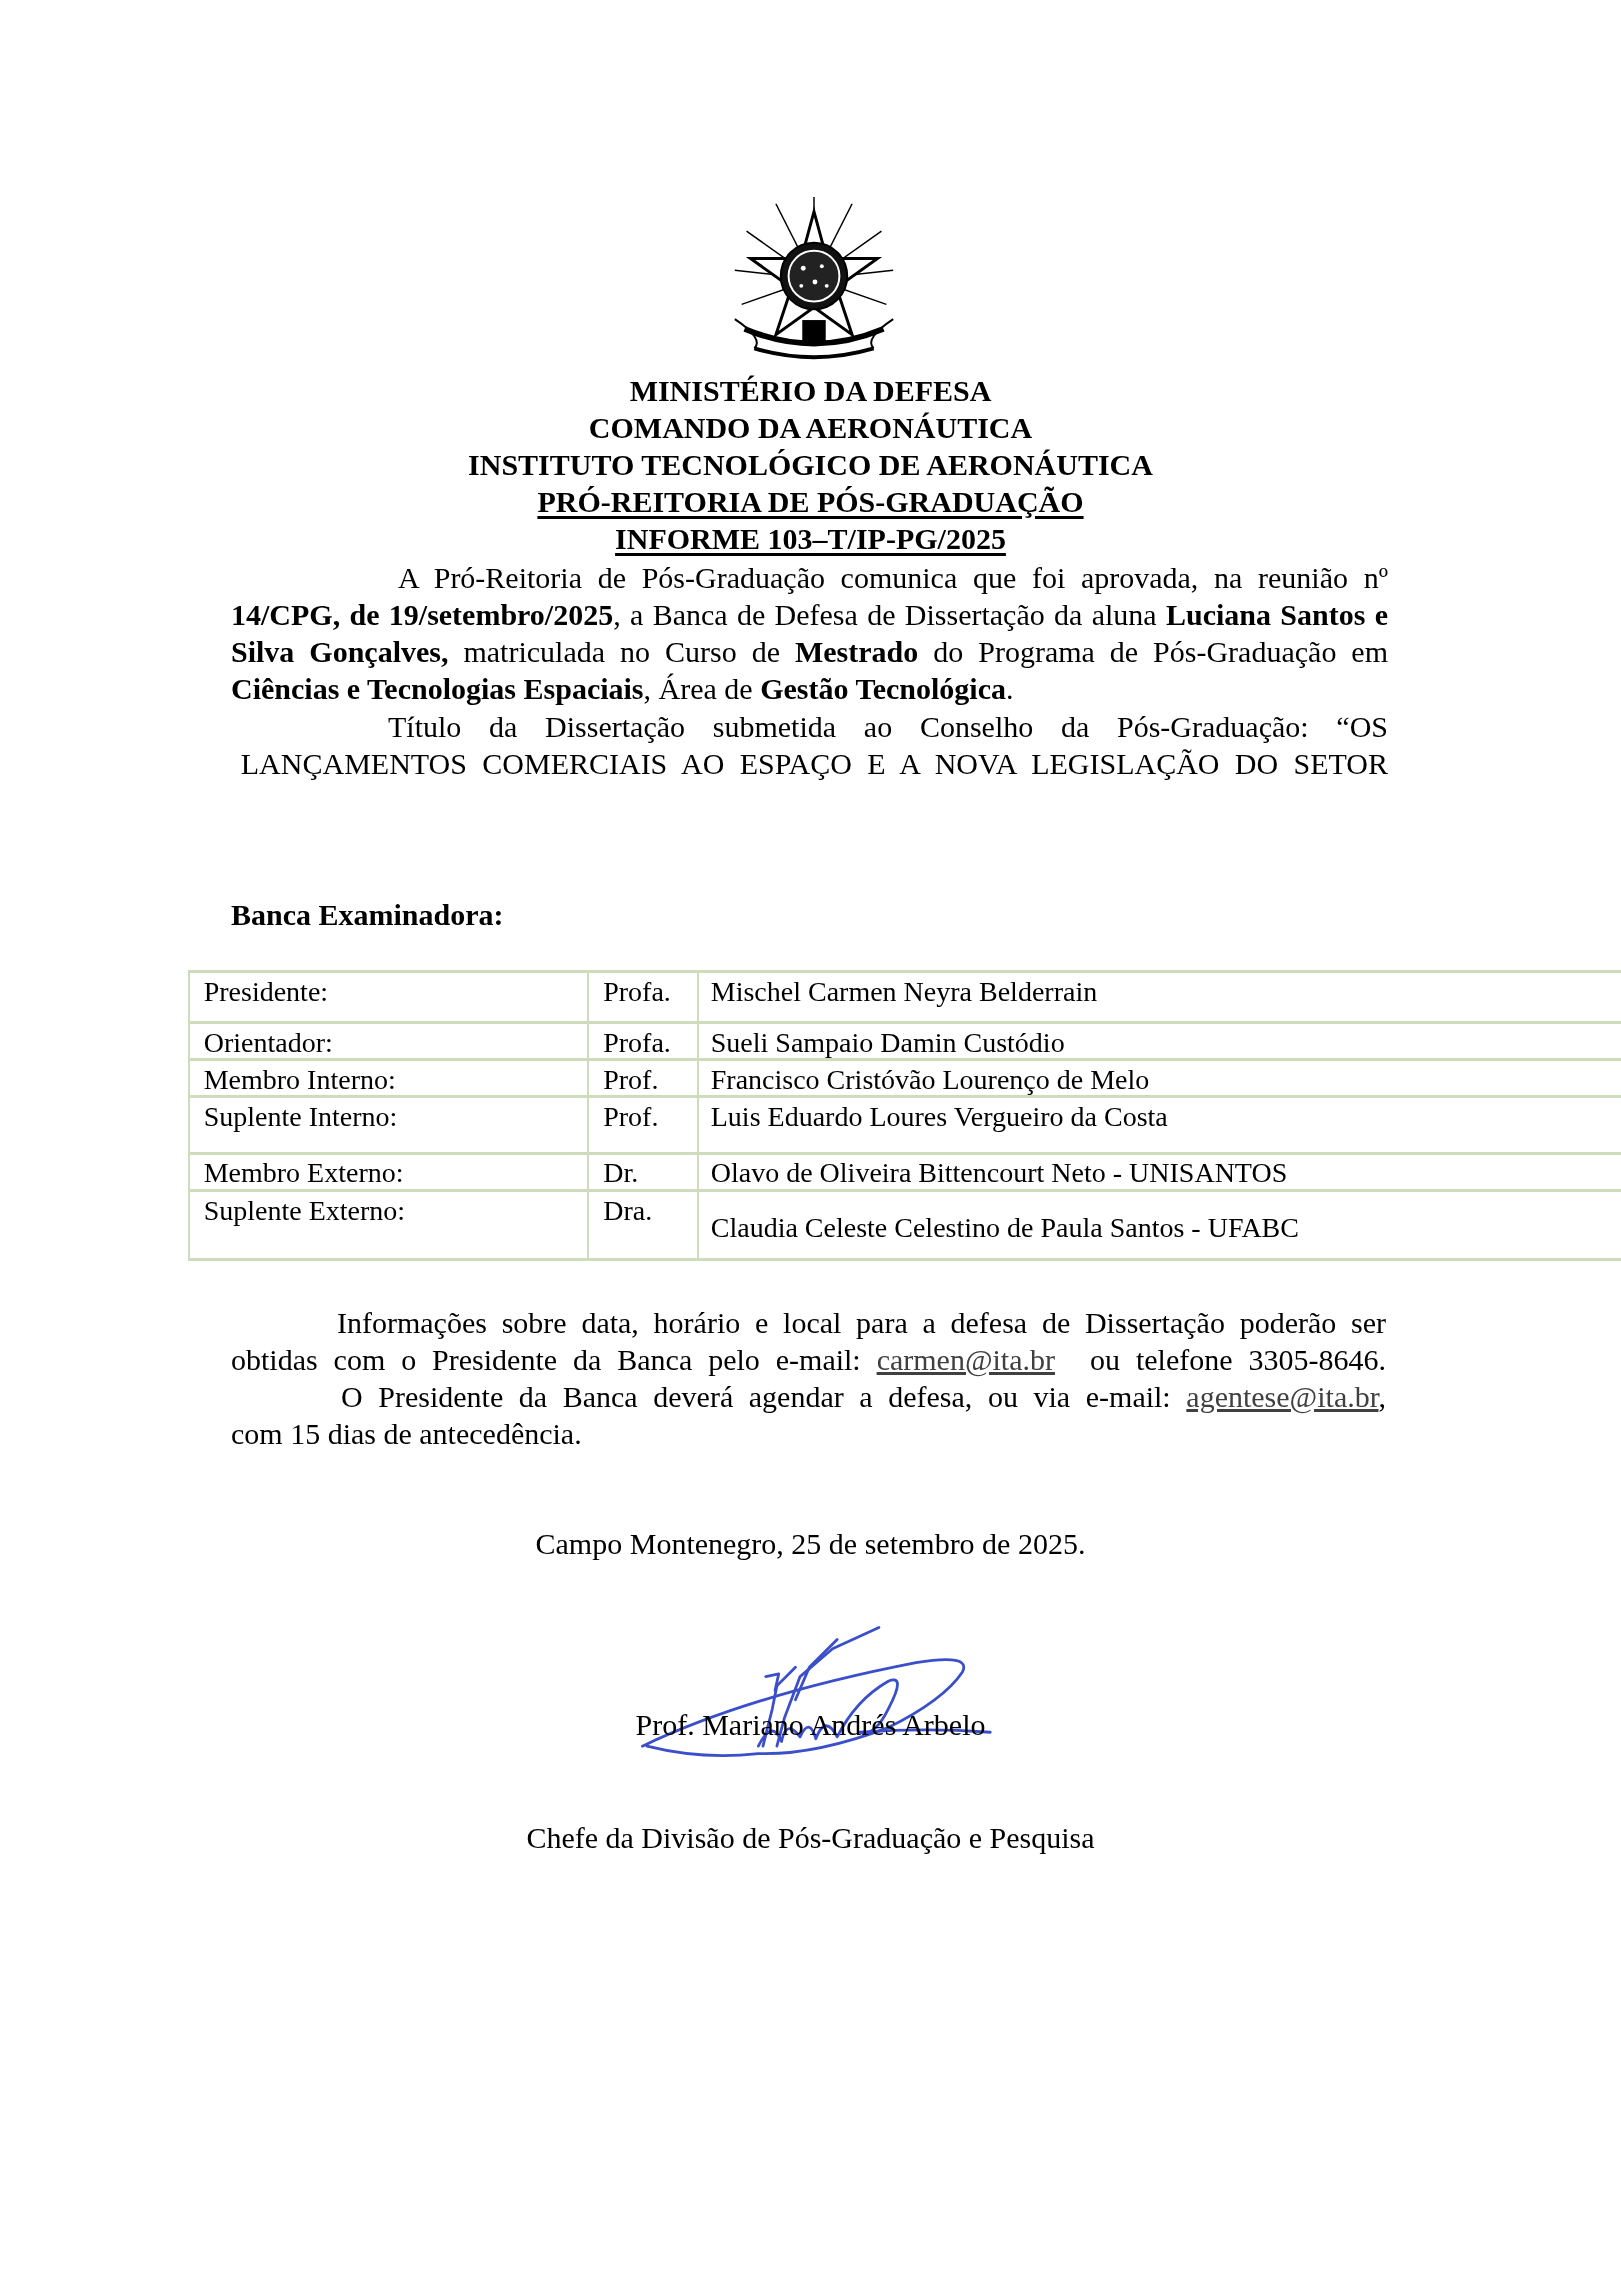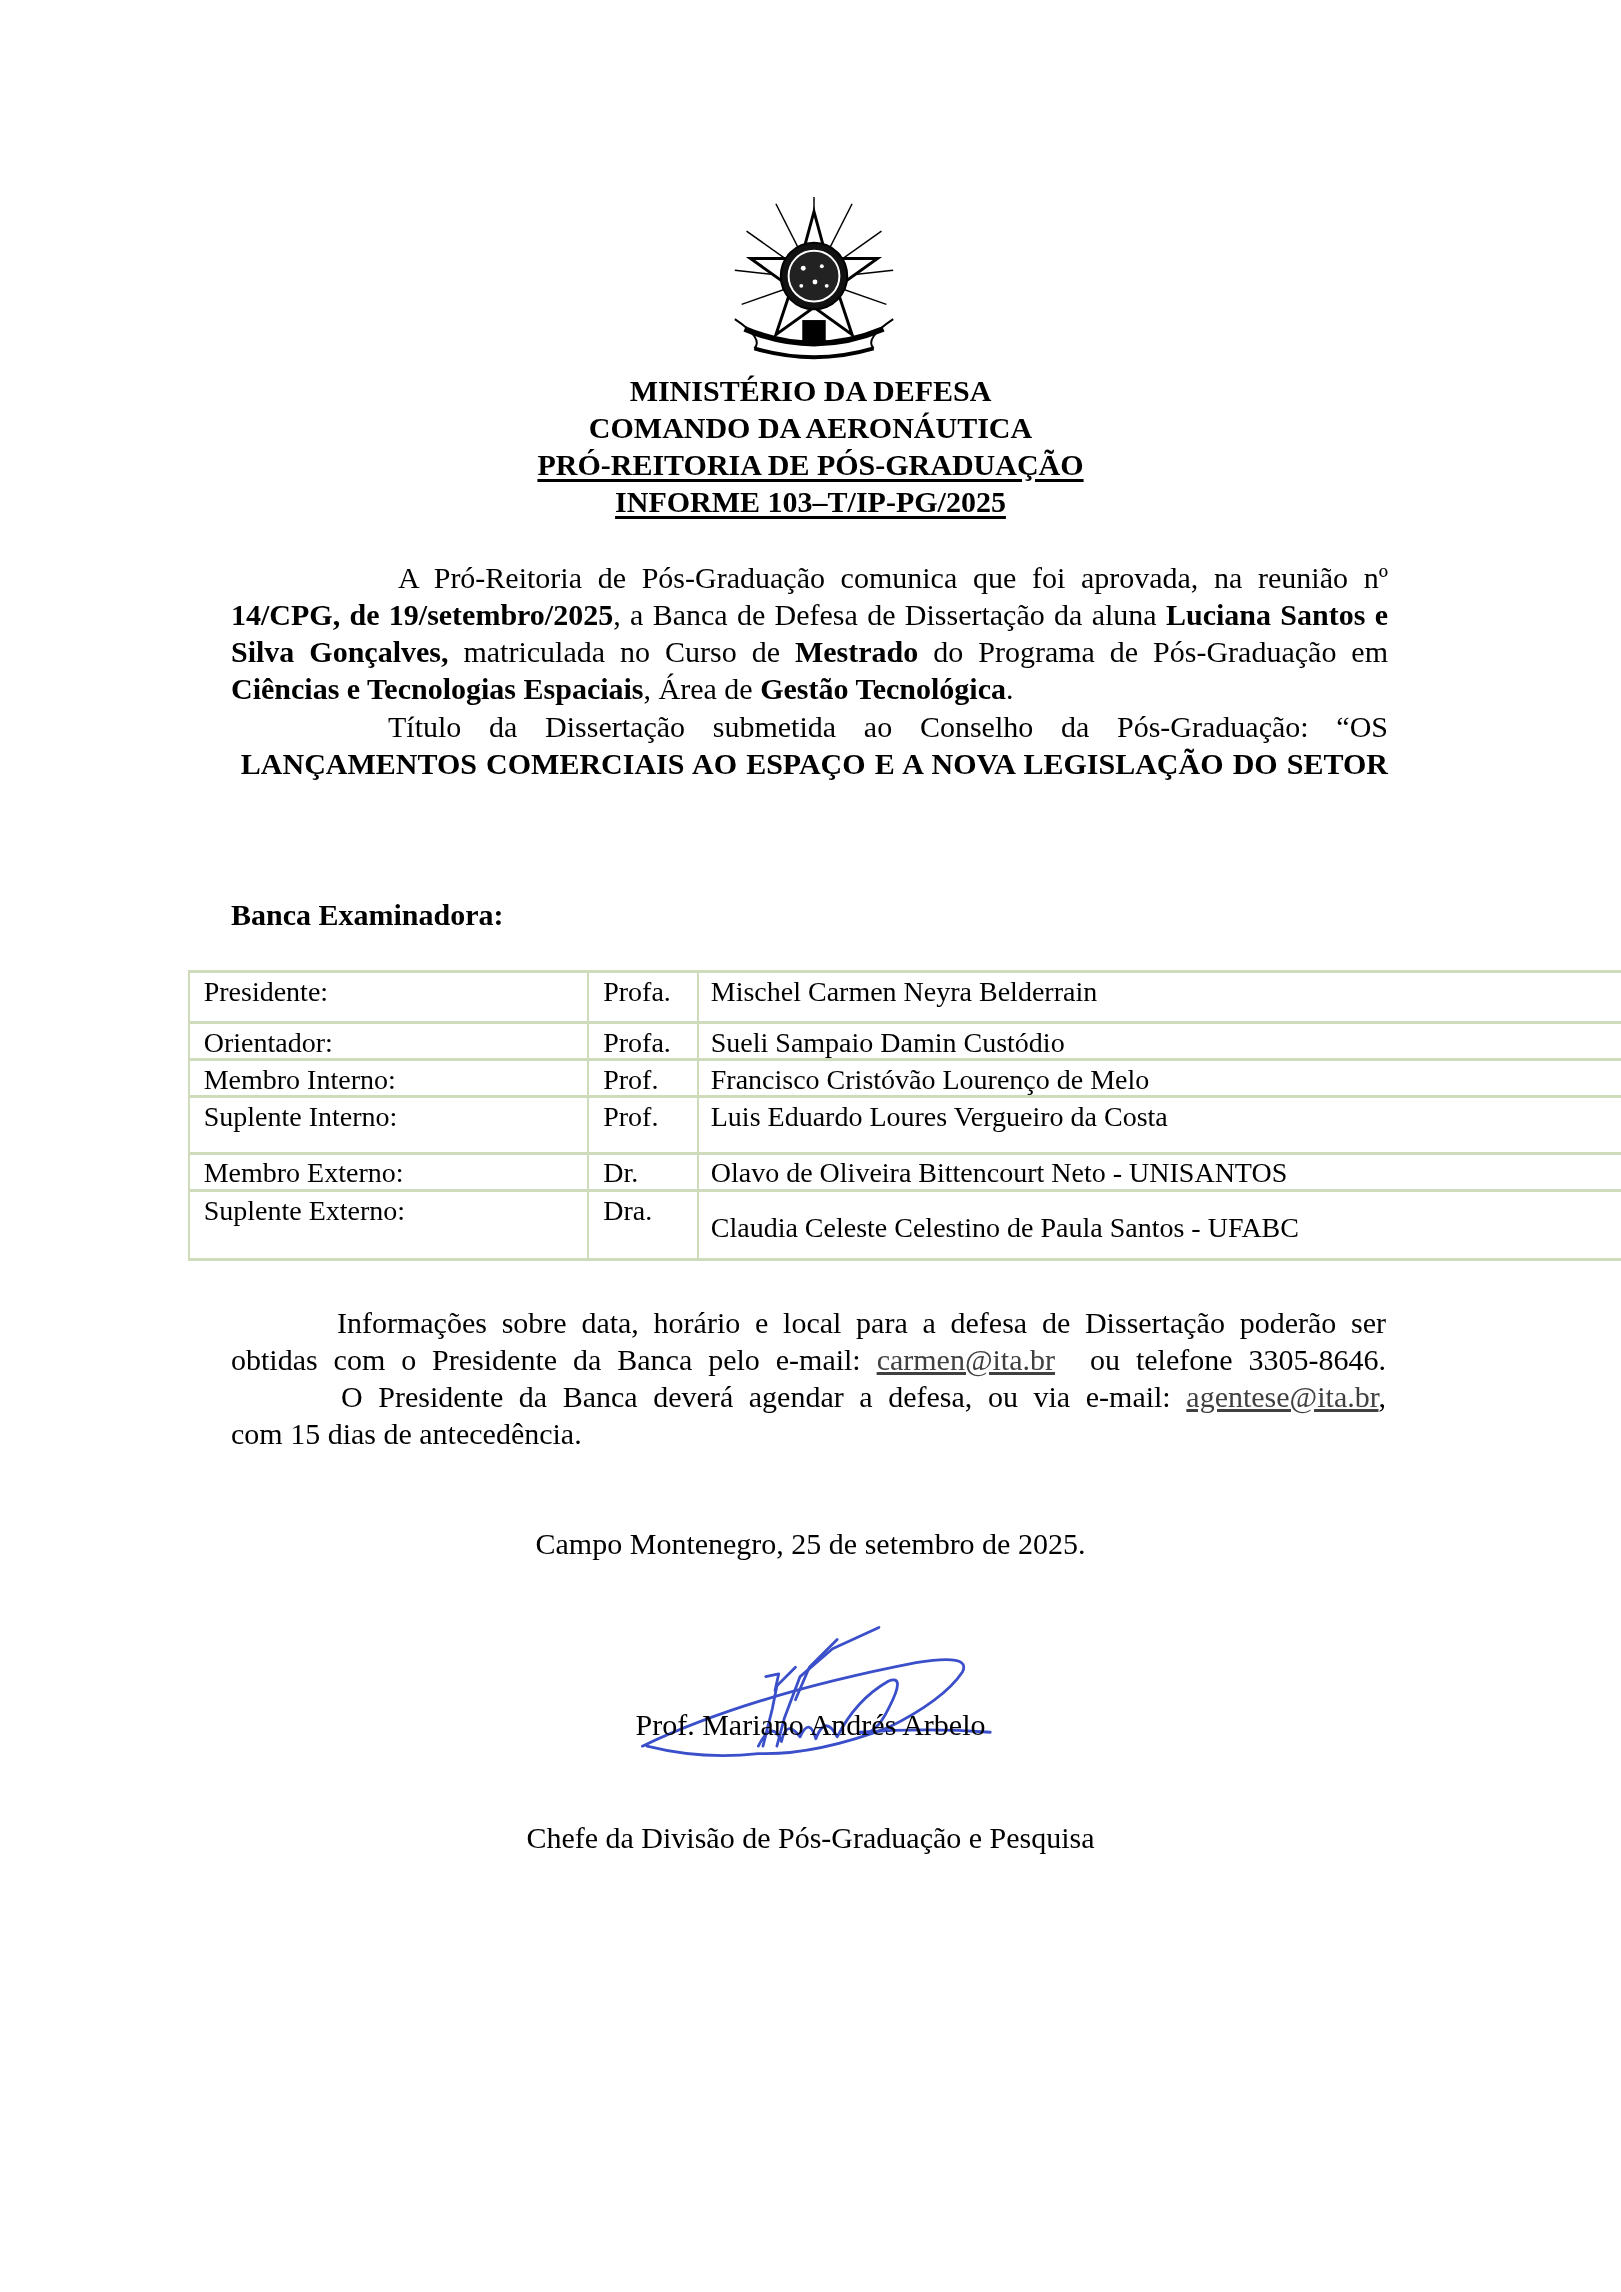--- a/index.html
+++ b/index.html
@@ -13,21 +13,21 @@
   .header .line { display: block; }
   .header .ul { text-decoration: underline; text-decoration-thickness: 2.9px; text-underline-offset: 3.9px; }
   .para {
     position: absolute; left: 231px; width: 1157px;
     font-size: 30px; line-height: 37px; text-align: justify;
   }
   .para .indent { display: inline-block; width: 167px; }
   .para b { font-weight: bold; }
   .title-block { position: absolute; left: 231px; width: 1157px; font-size: 30px; line-height: 37px; }
   .title-block .l1 { text-align: justify; text-align-last: justify; padding-left: 157px; }
-  .title-block .l2 { text-align: justify; text-align-last: justify; font-weight: bold; padding-left: 9.8px; }
+  .title-block .l2 { text-align: justify; text-align-last: justify; font-weight: normal; padding-left: 9.8px; }
   .title-block .l3 { font-weight: bold; padding-left: 11.8px; }
   .banca-label { position: absolute; left: 231px; top: 898px; font-size: 30px; font-weight: bold; }
 
   table.banca {
     position: absolute; left: 188px; top: 970px; width: 1441px;
     border-collapse: collapse; font-size: 28px; line-height: 31px;
   }
   table.banca td {
     border-top: 3.9px solid #cfdcbc; border-bottom: 3.9px solid #cfdcbc;
     border-left: 2.9px solid #cfdcbc; vertical-align: top; padding: 2.9px 9.8px 0 13.7px;
@@ -80,20 +80,21 @@
     <path d="M10 130 Q40 150 30 160" stroke-width="2"></path>
     <path d="M172 130 Q142 150 152 160" stroke-width="2"></path>
     <rect x="80" y="132" width="22" height="20" fill="#000"></rect>
     <path d="M30 160 Q91 178 152 160" stroke-width="4"></path>
   </g>
 </svg>
 
 <div class="header" style="top:372px;">
   <span class="line">MINISTÉRIO DA DEFESA</span>
   <span class="line">COMANDO DA AERONÁUTICA</span>
+  <span class="line">INSTITUTO TECNOLÓGICO DE AERONÁUTICA</span>
   <span class="line"><span class="ul">PRÓ-REITORIA DE PÓS-GRADUAÇÃO</span></span>
   <span class="line"><span class="ul">INFORME 103–T/IP-PG/2025</span></span>
 </div>
 
 <div class="para" style="top:559px;">
   <span class="indent"></span><span>A Pró-Reitoria de Pós-Graduação comunica que foi aprovada, na reunião nº</span>
   <b>14/CPG, de 19/setembro/2025</b><span>, a Banca de Defesa de Dissertação da aluna </span><b>Luciana Santos e Silva Gonçalves,</b><span> matriculada no Curso de </span><b>Mestrado</b><span> do Programa de Pós-Graduação em </span><b>Ciências e Tecnologias Espaciais</b><span>, Área de </span><b>Gestão Tecnológica</b><span>.</span>
 </div>
 
 <div class="title-block" style="top:708px;">

